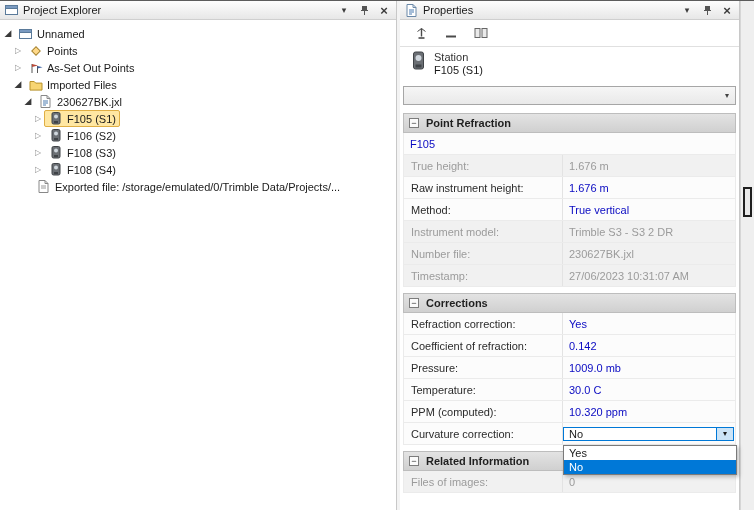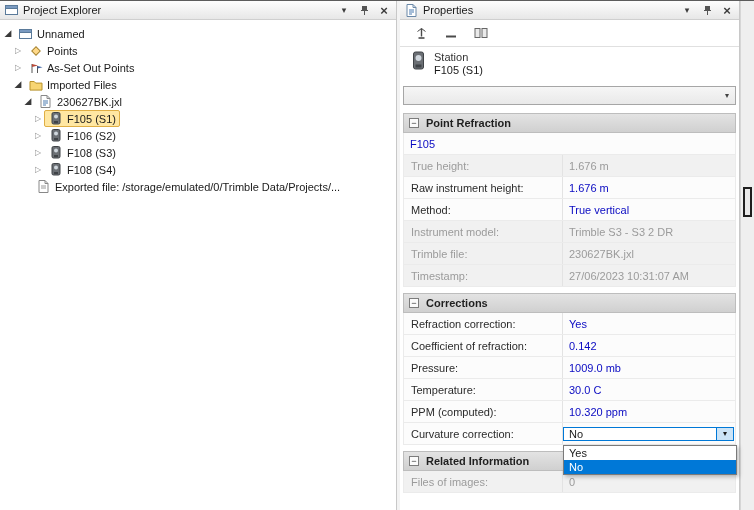--- a/index.html
+++ b/index.html
@@ -430,21 +430,21 @@
       </div>
       <div class="prow ed">
         <div class="plabel">Method:</div>
         <div class="pvalue">True vertical</div>
       </div>
       <div class="prow ro">
         <div class="plabel">Instrument model:</div>
         <div class="pvalue">Trimble S3 - S3 2 DR</div>
       </div>
       <div class="prow ro">
-        <div class="plabel">Trimble file:</div>
+        <div class="plabel">Number file:</div>
         <div class="pvalue">230627BK.jxl</div>
       </div>
       <div class="prow ro">
         <div class="plabel">Timestamp:</div>
         <div class="pvalue">27/06/2023 10:31:07 AM</div>
       </div>
 
       <div class="sect">
         <span class="cbox">−</span>
         <span>Corrections</span>

